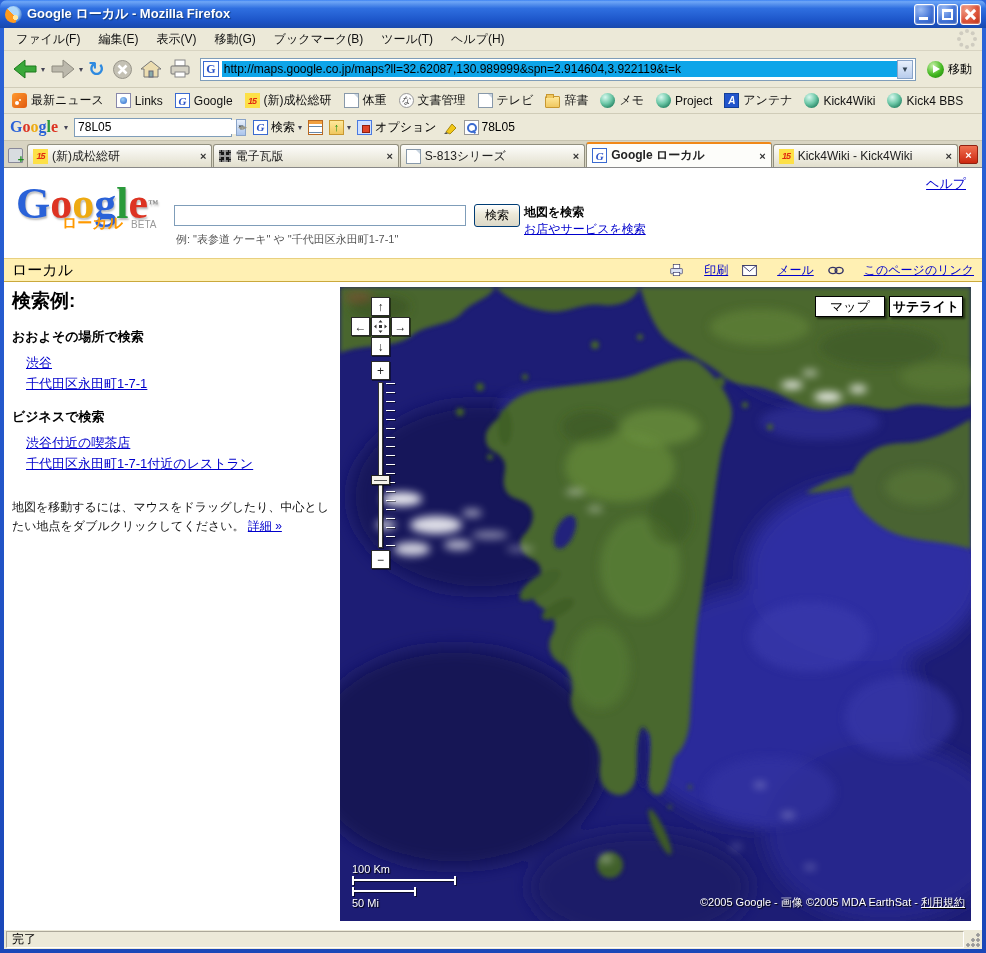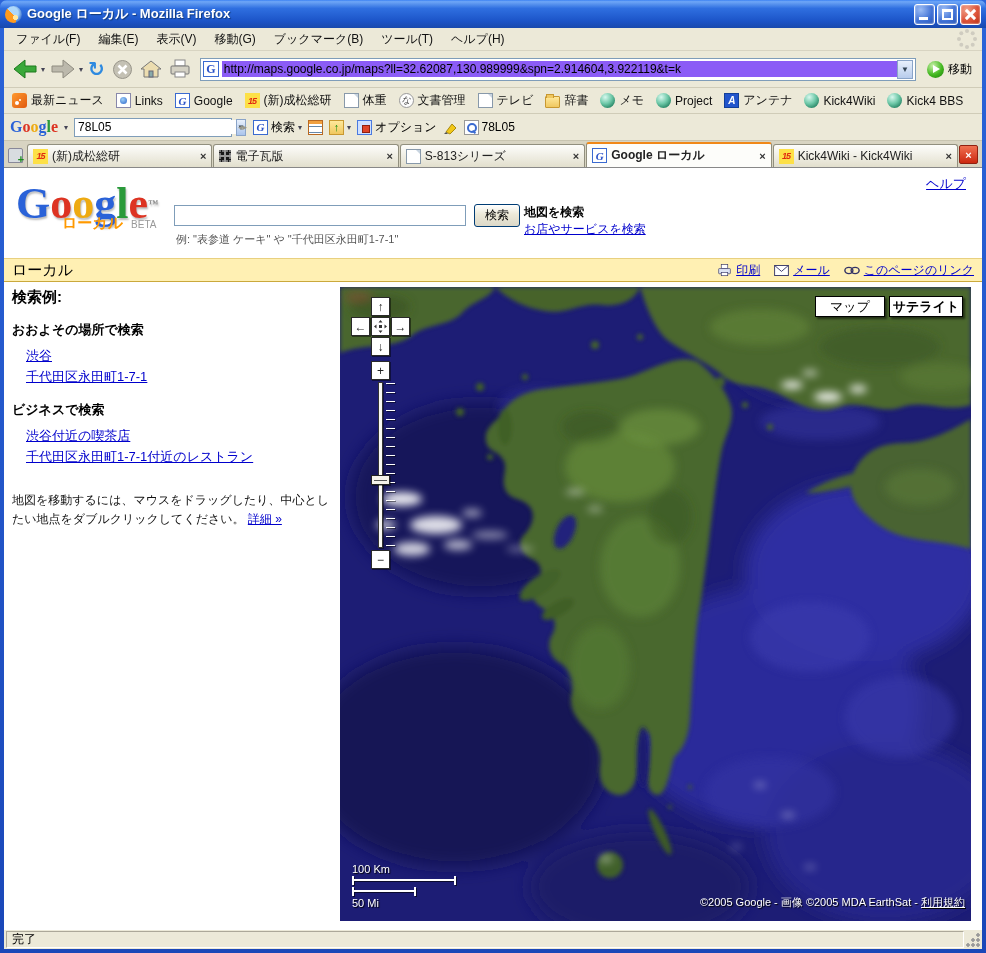--- a/index.html
+++ b/index.html
@@ -28,21 +28,21 @@
   .menubar{height:23px;display:flex;align-items:center;gap:2px;padding:0 4px;font-size:12px;border-bottom:1px solid #d8d4c2;}
   .menu-item{padding:2px 8px;color:#111;}
   .throbber{margin-left:auto;width:22px;height:22px;}
   .navbar{height:37px;display:flex;align-items:center;gap:3px;padding:0 6px;border-bottom:1px solid #d0ccb8;}
   .navgroup{display:flex;align-items:center;gap:1px;}
   .caret{font-size:8px;color:#445;}
   .tbbtn{display:flex;align-items:center;justify-content:center;padding:2px;border-radius:2px;}
   .urlbox{flex:1;height:23px;background:#fff;border:1px solid #7f9db9;display:flex;align-items:center;padding:0 2px;margin:0 4px;}
   .urlfav{width:16px;height:16px;border:1px solid #3a6ad0;background:#fff;color:#2a52c8;font-family:"Liberation Serif","DejaVu Serif",serif;
     font-weight:bold;font-size:12px;display:flex;align-items:center;justify-content:center;flex:none;margin-right:3px;}
-  .urlinput{flex:1;border:0;outline:0;font-size:12px;font-family:"Liberation Sans",sans-serif;color:#000;background:#8b5cf6;}
+  .urlinput{flex:1;border:0;outline:0;font-size:12px;font-family:"Liberation Sans",sans-serif;color:#000;background:#0ea5e9;}
   .urldrop{width:16px;height:19px;background:linear-gradient(180deg,#e8f0fc,#b8ccec);border:1px solid #8aa4c8;display:flex;align-items:center;justify-content:center;font-size:8px;color:#345;}
   .gobtn{display:flex;align-items:center;gap:4px;padding:0 4px;font-size:12px;}
   .goicon{width:17px;height:17px;border-radius:50%;background:radial-gradient(circle at 35% 28%,#c8f0a8,#43b820 55%,#1a7a08);position:relative;}
   .goicon::after{content:'';position:absolute;left:6px;top:4px;border-left:7px solid #fff;border-top:4.5px solid transparent;border-bottom:4.5px solid transparent;}
   
   .bookmarksbar{height:26px;display:flex;align-items:center;gap:12px;padding:0 8px;font-size:12px;border-bottom:1px solid #d0ccb8;white-space:nowrap;}
   .bm{display:flex;align-items:center;gap:4px;color:#111;}
   .ic{width:15px;height:15px;flex:none;display:inline-flex;align-items:center;justify-content:center;font-size:9px;}
   .ic-rss{background:linear-gradient(135deg,#ff9a2e,#e05a10);border-radius:3px;position:relative;}
   .ic-rss::after{content:'';position:absolute;left:3px;bottom:3px;width:4px;height:4px;border-radius:50%;background:#fff;box-shadow:3px -3px 0 -1px #fff,6px -6px 0 -2px #fff;}
@@ -100,24 +100,24 @@
   .searchform{position:absolute;left:170px;top:36px;display:flex;align-items:center;gap:8px;}
   .searchform input{width:292px;height:21px;border:1px solid #7f9db9;font-size:13px;padding:0 3px;}
   .xpbtn{height:23px;padding:1px 10px;font-size:12px;border:1px solid #003c74;border-radius:3px;
     background:linear-gradient(180deg,#fff,#ece9d8 45%,#dcd8c8);}
   .example{position:absolute;left:172px;top:64px;font-size:11px;color:#555;}
   .searchinfo{position:absolute;left:520px;top:36px;font-size:12px;line-height:17px;}
   .searchinfo .b{font-weight:bold;}
   .localbar{position:absolute;left:0;right:0;top:90px;height:24px;background:#fff0b3;border-top:1px solid #e8d080;border-bottom:1px solid #caa93c;
     display:flex;align-items:center;padding:0 8px;font-size:15px;}
   .localbar .bar-links{margin-left:auto;display:flex;align-items:center;gap:14px;font-size:12px;}
-  .bar-link{display:flex;align-items:center;gap:4px;}
+  .bar-link{display:flex;align-items:center;gap:20px;}
   
   .sidebar{position:absolute;left:8px;top:120px;width:322px;font-size:13px;color:#000;}
-  .sb-title{font-weight:bold;font-size:15px;margin:0 0 14px 0;}
+  .sb-title{font-weight:bold;font-size:19px;margin:0 0 14px 0;}
   .sb-head{font-weight:bold;margin:14px 0 6px 0;}
   .sb-links{margin:0;padding:0 0 0 14px;list-style:none;line-height:21px;}
   .sb-note{margin-top:24px;font-size:12px;line-height:1.55;color:#111;}
   
   .maparea{position:absolute;left:336px;top:119px;width:631px;height:634px;background:#1d1d75;overflow:hidden;}
   .maparea svg.terrain{position:absolute;left:0;top:0;}
   .mapbtn{position:absolute;width:19px;height:19px;background:#fff;border:1px solid #2a2a2a;box-shadow:1px 1px 0 rgba(0,0,0,.45);
     display:flex;align-items:center;justify-content:center;font-size:12px;color:#222;line-height:1;}
   .slider-track{position:absolute;left:38px;top:95px;width:5px;height:166px;background:#f8f8f4;border:1px solid #333;box-shadow:1px 1px 0 rgba(0,0,0,.4);}
   .slider-ticks{position:absolute;left:46px;top:96px;width:9px;height:164px;

